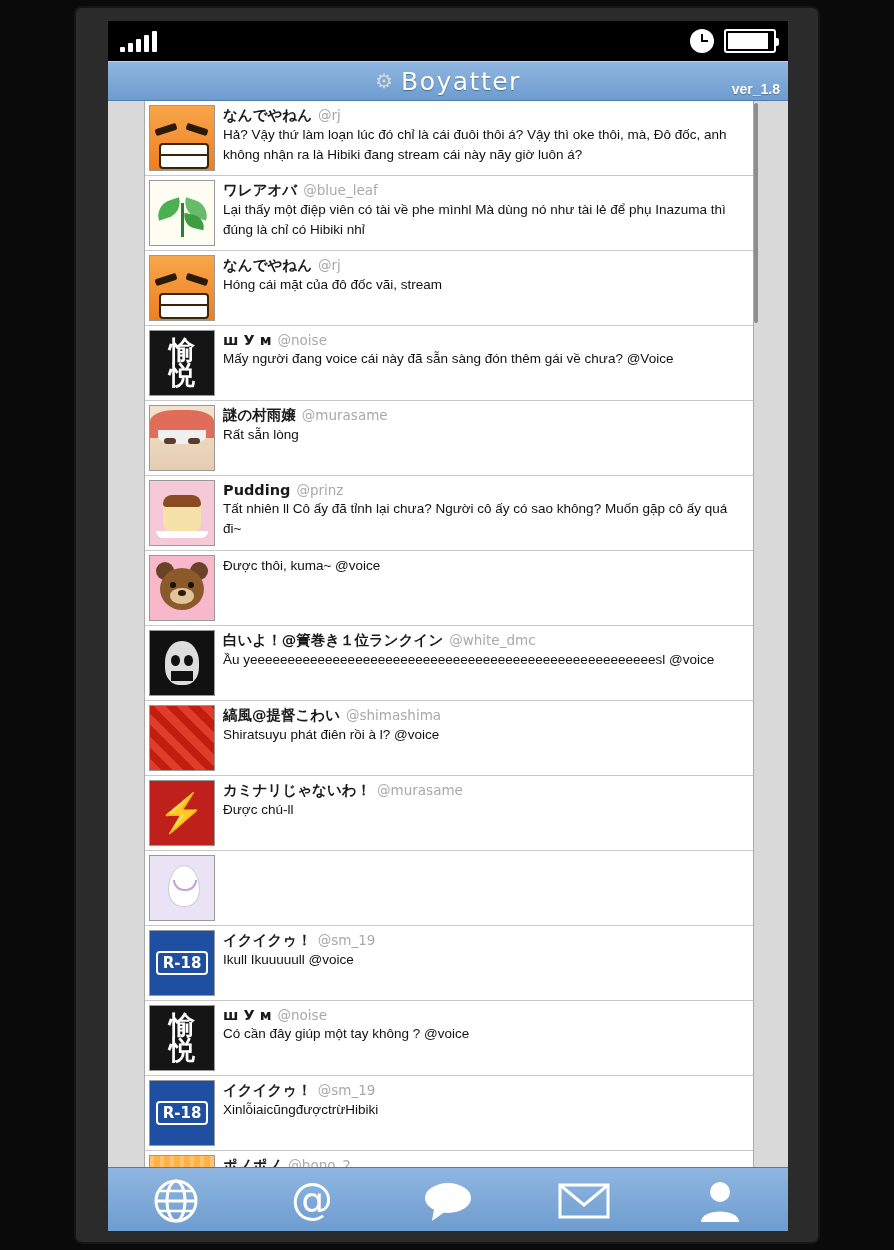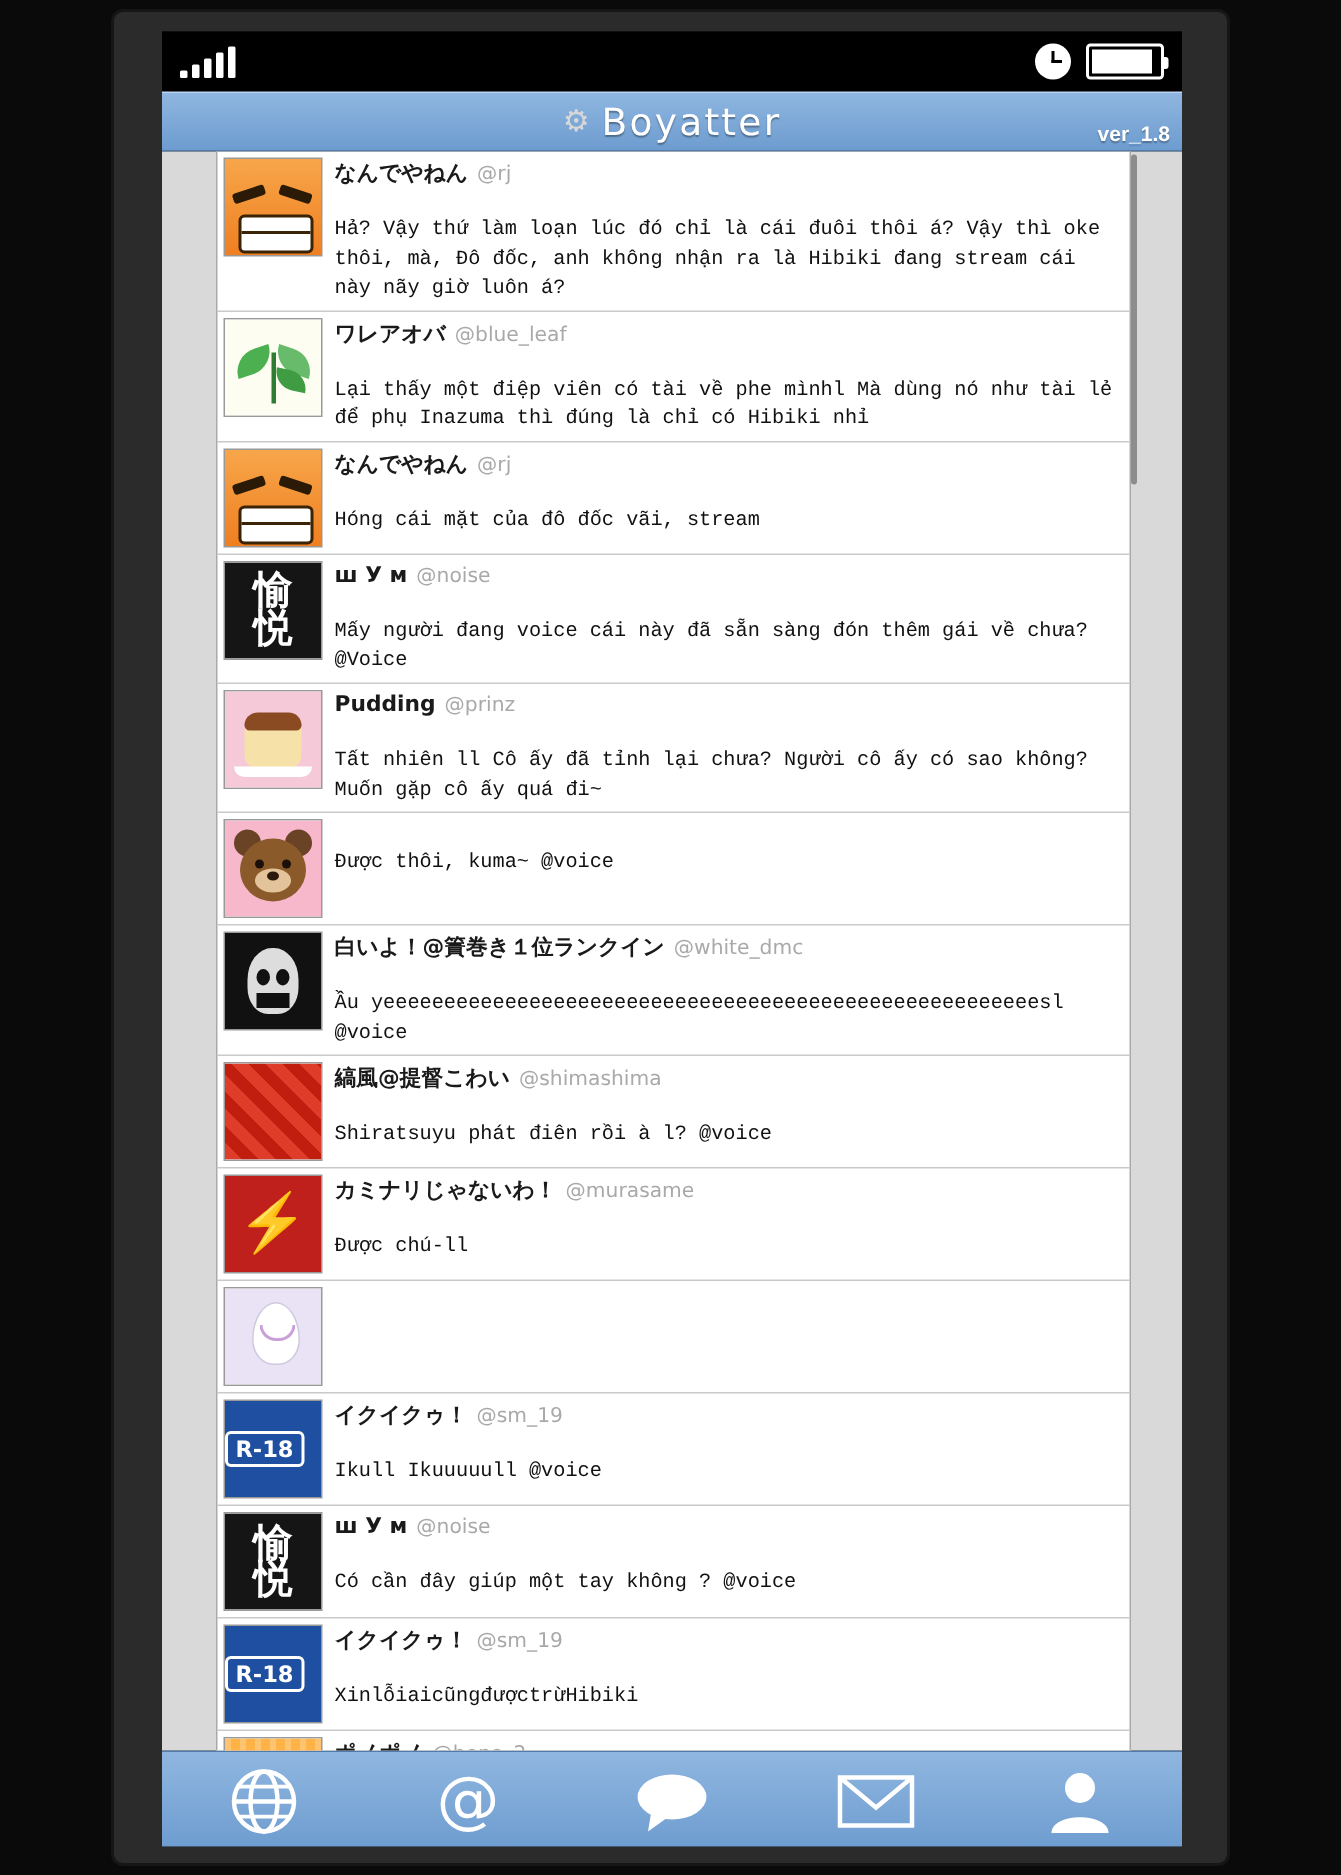--- a/index.html
+++ b/index.html
@@ -197,25 +197,24 @@
   .handle {
     font-size: 13.5px;
     color: #a9a9a9;
     margin-left: 6px;
     font-family: "DejaVu Sans", sans-serif;
   }
   .text {
     font-size: 13.5px;
     color: #111;
     line-height: 1.45;
-    margin-top: 19px;
+    margin-top: 0;
     word-wrap: break-word;
     overflow-wrap: break-word;
     word-break: break-word;
-    font-family: Liberation Mono, monospace;
   }
   
   .av-orange { background: linear-gradient(#f7a64a, #ef7f21); }
   .av-orange .eye {
     position: absolute; width: 22px; height: 7px; background: #2b1a05;
     transform: rotate(-18deg); top: 20px; left: 5px; border-radius: 2px;
   }
   .av-orange .eye.r { left: 36px; transform: rotate(18deg); }
   .av-orange .mouth {
     position: absolute; left: 9px; top: 37px; width: 46px; height: 22px;
@@ -257,21 +256,21 @@
   .av-skull .sk { position: absolute; left: 15px; top: 10px; width: 34px; height: 44px; background: #ddd; border-radius: 48% 48% 40% 40%; }
   .av-skull .eo { position: absolute; top: 24px; width: 9px; height: 11px; background: #111; border-radius: 50%; }
   .av-skull .eo.l { left: 21px; } .av-skull .eo.r { left: 34px; }
   .av-skull .teeth { position: absolute; left: 21px; top: 40px; width: 22px; height: 10px; background: #111; }
   .av-stripes { background: repeating-linear-gradient(45deg, #e03c2a 0 8px, #c21e10 8px 16px); }
   .av-bolt { background: #c0201c; display:flex; align-items:center; justify-content:center; }
   .av-bolt span { color: #fff; font-size: 38px; line-height: 1; }
   .av-egg { background: #e9e3f5; }
   .av-egg .e { position: absolute; left: 18px; top: 9px; width: 30px; height: 40px; background: #fff; border-radius: 50% 50% 45% 45%/60% 60% 40% 40%; border: 1px solid #cfc9e0; }
   .av-egg .m { position: absolute; left: 23px; top: 24px; width: 20px; height: 9px; border: 2px solid #c9a0d8; border-top: none; border-radius: 0 0 14px 14px; }
-  .av-r18 { background: #1f4fa0; display:flex; align-items:center; justify-content:flex-start; }
+  .av-r18 { background: #1f4fa0; display:flex; align-items:center; justify-content:center; }
   .av-r18 span { color: #fff; border: 2px solid #fff; border-radius: 4px; padding: 1px 5px; font-size: 15px; font-weight: bold; font-family: "DejaVu Sans", sans-serif; }
   .av-sun { background: linear-gradient(#ffb347 60%, #2e4a8a 60%); }
   .av-sun .ray { position: absolute; left: 0; top: 0; width: 100%; height: 40px; background: repeating-linear-gradient(90deg, rgba(255,255,255,.22) 0 4px, transparent 4px 10px); }
   
   .scrollbar {
     position: absolute;
     right: 30px;
     top: 2px;
     width: 4px;
     height: 220px;
@@ -367,20 +366,34 @@
             </div>
             <div class="tweet">
               <div class="avatar">
                 <div class="av-kanji" style="position:absolute;inset:0">
                   <span>愉<br>悦</span>
                 </div>
               </div>
               <div class="tweet-body">
                 <div class="tweet-head"><span class="name">ш У м</span><span class="handle">@noise</span></div>
                 <div class="text">Mấy người đang voice cái này đã sẵn sàng đón thêm gái về chưa? @Voice</div>
+              </div>
+            </div>
+            <div class="tweet">
+              <div class="avatar">
+                <div class="av-murasame" style="position:absolute;inset:0">
+                  <div class="hair"></div>
+                  <div class="fringe"></div>
+                  <div class="eye2 l"></div>
+                  <div class="eye2 r"></div>
+                </div>
+              </div>
+              <div class="tweet-body">
+                <div class="tweet-head"><span class="name">謎の村雨嬢</span><span class="handle">@murasame</span></div>
+                <div class="text">Rất sẵn lòng</div>
               </div>
             </div>
             <div class="tweet">
               <div class="avatar">
                 <div class="av-pudding" style="position:absolute;inset:0">
                   <div class="cup"></div>
                   <div class="top"></div>
                   <div class="plate"></div>
                 </div>
               </div>

